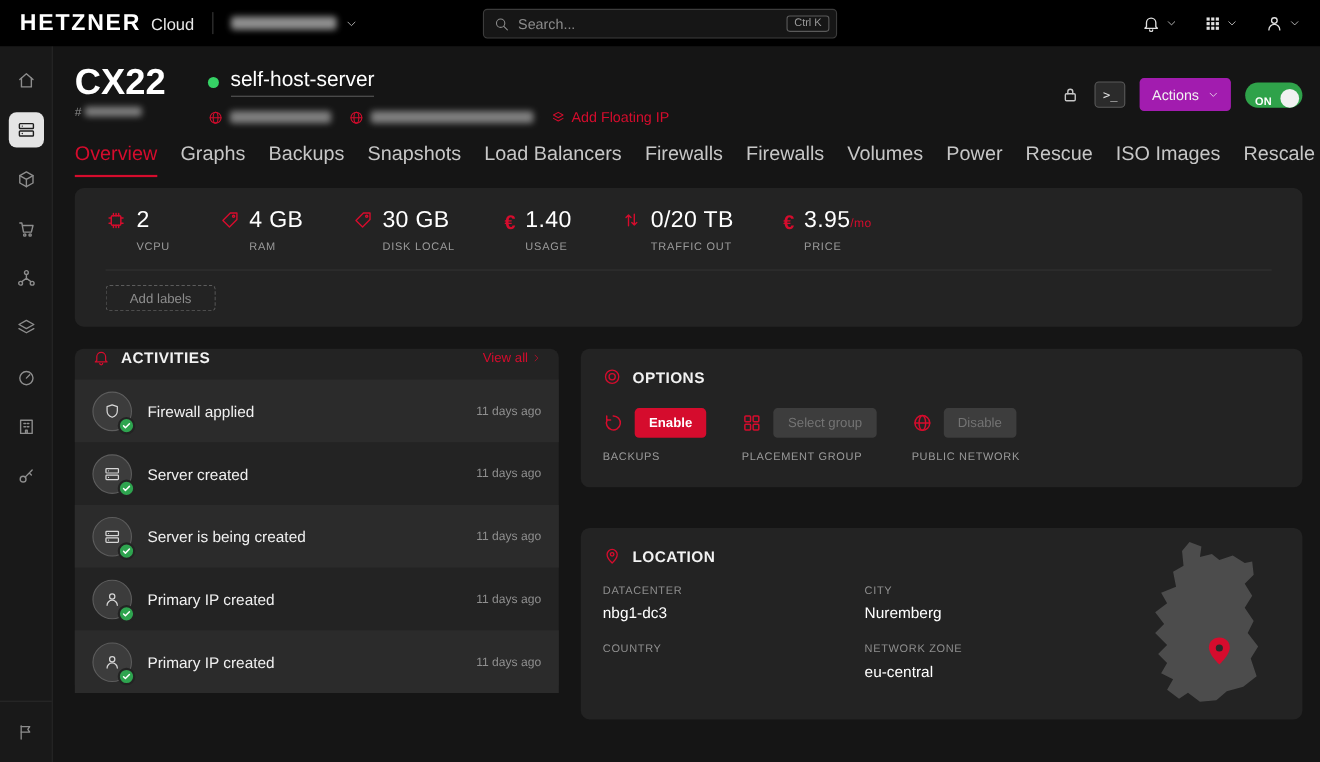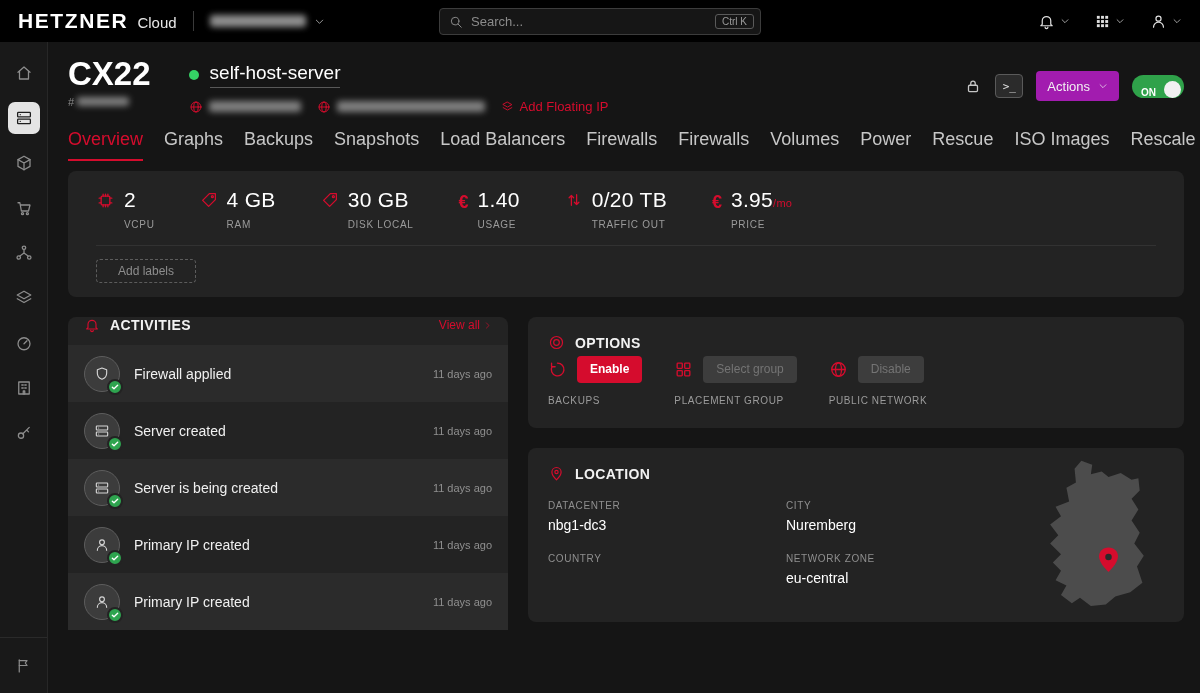--- a/index.html
+++ b/index.html
@@ -92,23 +92,23 @@
   .act-rows{margin-top:12px}
   .act-row{height:57px;display:flex;align-items:center;padding:0 16px}
   .act-row.alt{background:#2b2b2b}
   .act-avatar{position:relative;width:36px;height:36px;border-radius:50%;background:#3c3c3c;border:1px solid #5d5d5d;
     display:flex;align-items:center;justify-content:center;color:#d6d6d6;flex:none}
   .badge{position:absolute;right:-4px;bottom:-4px;width:16px;height:16px;border-radius:50%;background:#2ea44f;
     border:2px solid #232323;display:flex;align-items:center;justify-content:center;color:#fff}
   .act-label{margin-left:14px;font-size:14px;color:#f0f0f0}
   .act-time{margin-left:auto;font-size:11px;color:#8f8f8f}
 
-  .right-col{flex:1;display:flex;flex-direction:column;gap:20px}
+  .right-col{flex:1;display:flex;flex-direction:column;gap:37px}
   .options{padding:17px 20px 22px}
-  .opt-groups{display:flex;gap:32px;margin-top:4px}
+  .opt-groups{display:flex;gap:32px;margin-top:19px}
   .opt-top{display:flex;align-items:center;gap:10px;height:28px}
   .opt-ic{color:var(--accent)}
   .btn{height:27px;border:0;border-radius:4px;font-size:12px;padding:0 13px;font-family:inherit;cursor:pointer;white-space:nowrap}
   .btn-red{background:var(--accent);color:#fff;font-weight:700}
   .btn-disabled{background:#3d3d3d;color:#747474;cursor:default}
   .opt-label{font-size:10px;color:var(--muted);letter-spacing:.6px;margin-top:12px;white-space:nowrap}
 
   .location{padding:17px 20px 22px;position:relative;min-height:174px}
   .loc-grid{display:grid;grid-template-columns:238px 238px;row-gap:20px;margin-top:18px}
   .loc-label{font-size:10px;color:#8f8f8f;letter-spacing:.6px}

